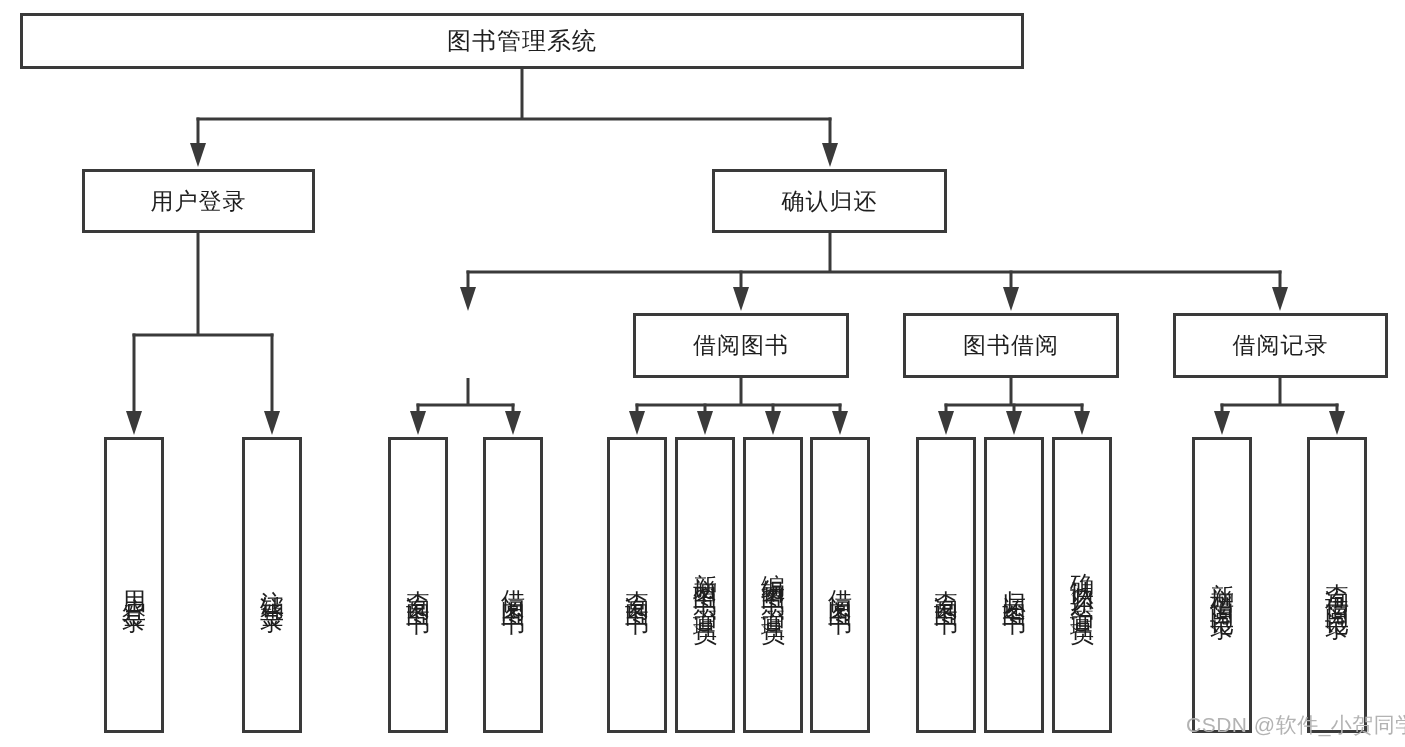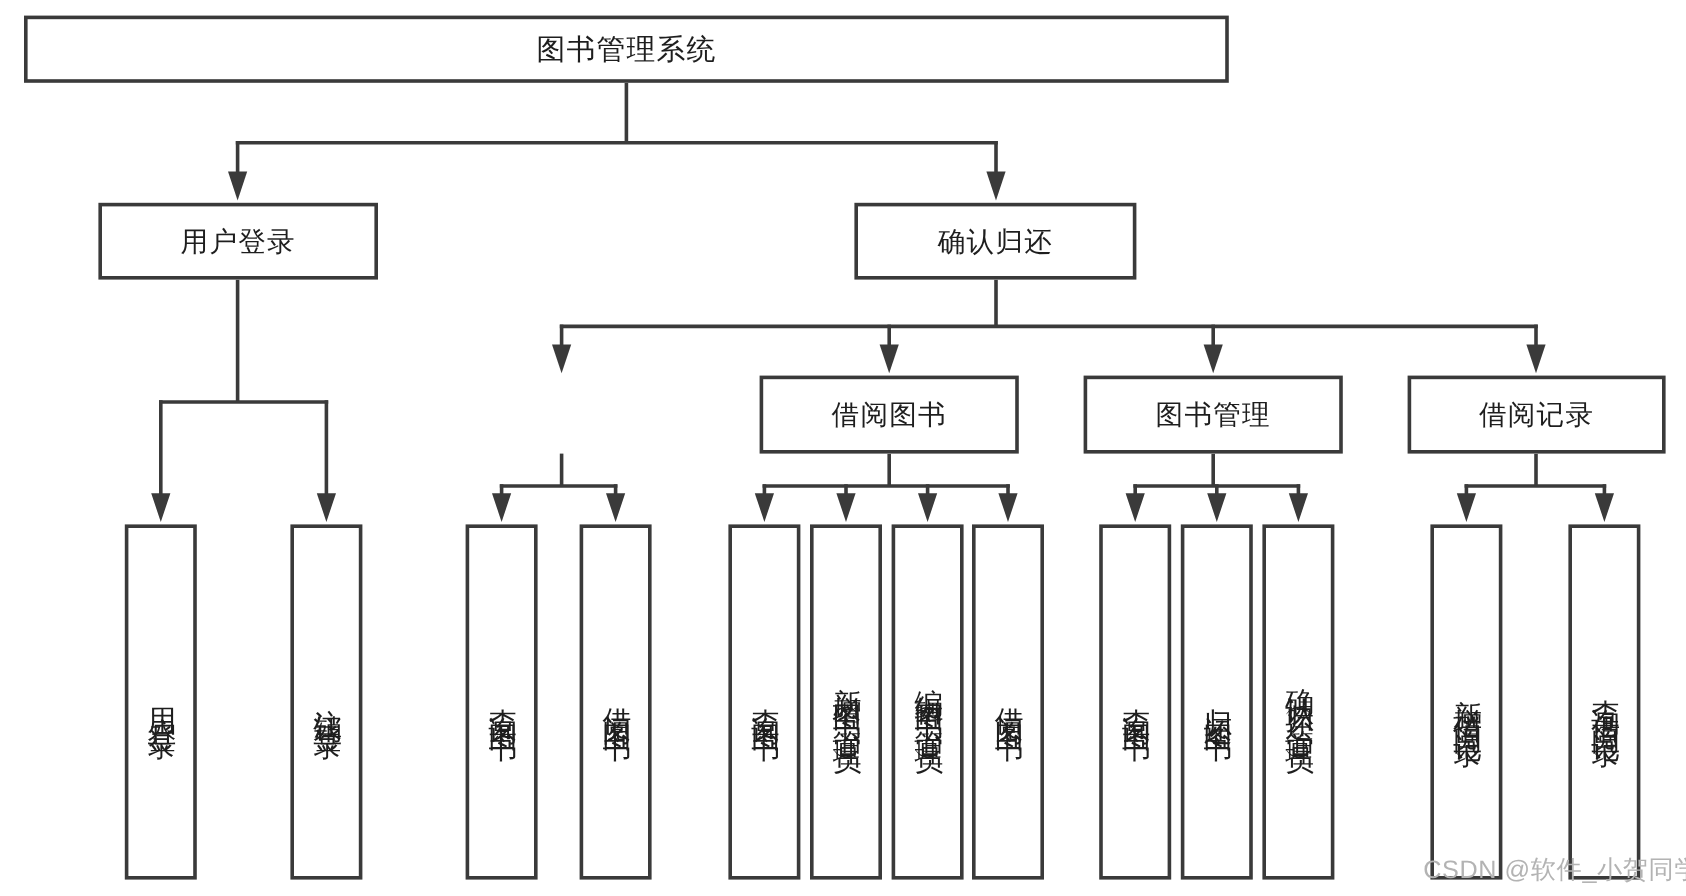--- a/index.html
+++ b/index.html
@@ -140,21 +140,21 @@
     <span>用户登录</span>
   </div>
   <div class="node" style="left:712px; top:169px; width:235px; height:64px;">
     <span>确认归还</span>
   </div>
 
   <div class="node" style="left:633px; top:313px; width:216px; height:65px;">
     <span>借阅图书</span>
   </div>
   <div class="node" style="left:903px; top:313px; width:216px; height:65px;">
-    <span>图书管理</span>
+    <span>图书借阅</span>
   </div>
   <div class="node" style="left:1173px; top:313px; width:215px; height:65px;">
     <span>借阅记录</span>
   </div>
 
   <div class="node leaf" style="left:104px;">
     <span class="vtext">用户登录</span>
   </div>
   <div class="node leaf" style="left:242px;">
     <span class="vtext">注销登录</span>

